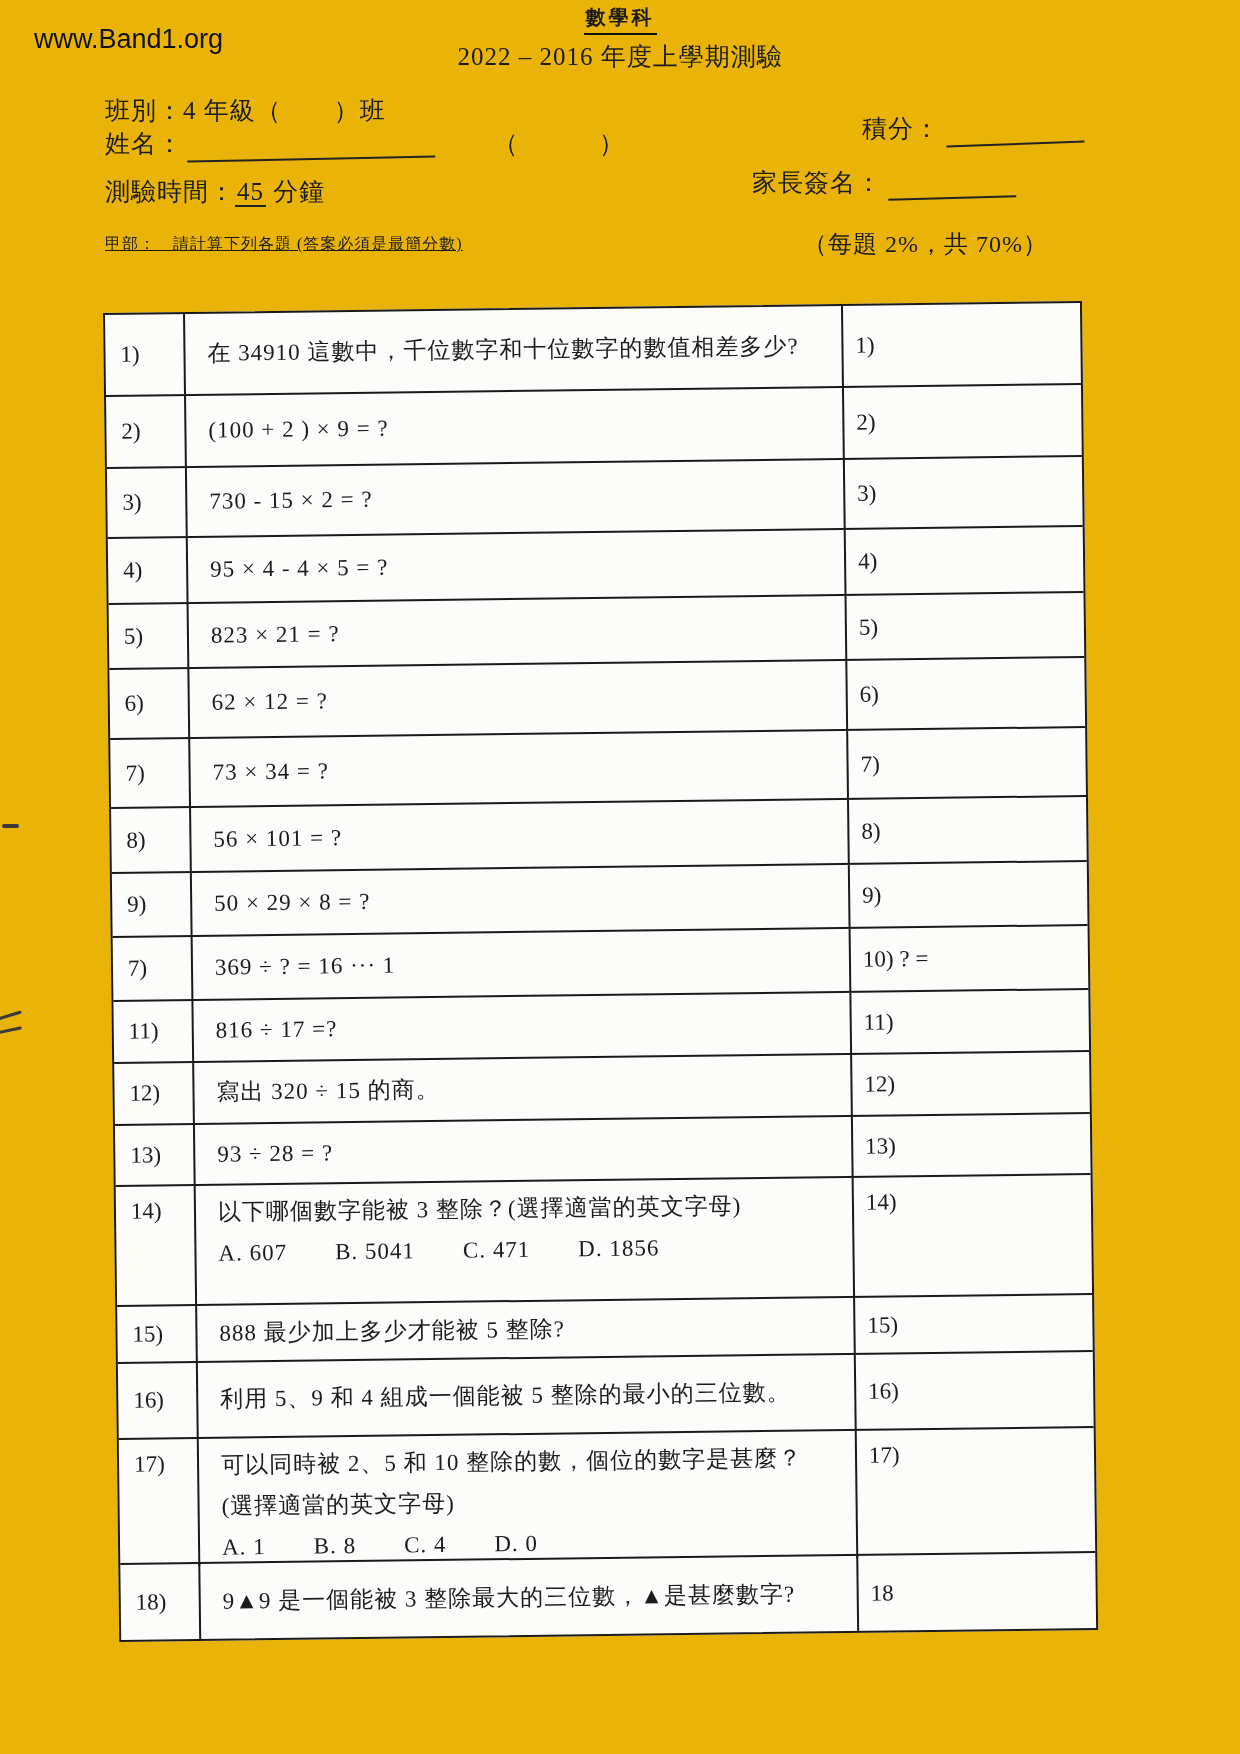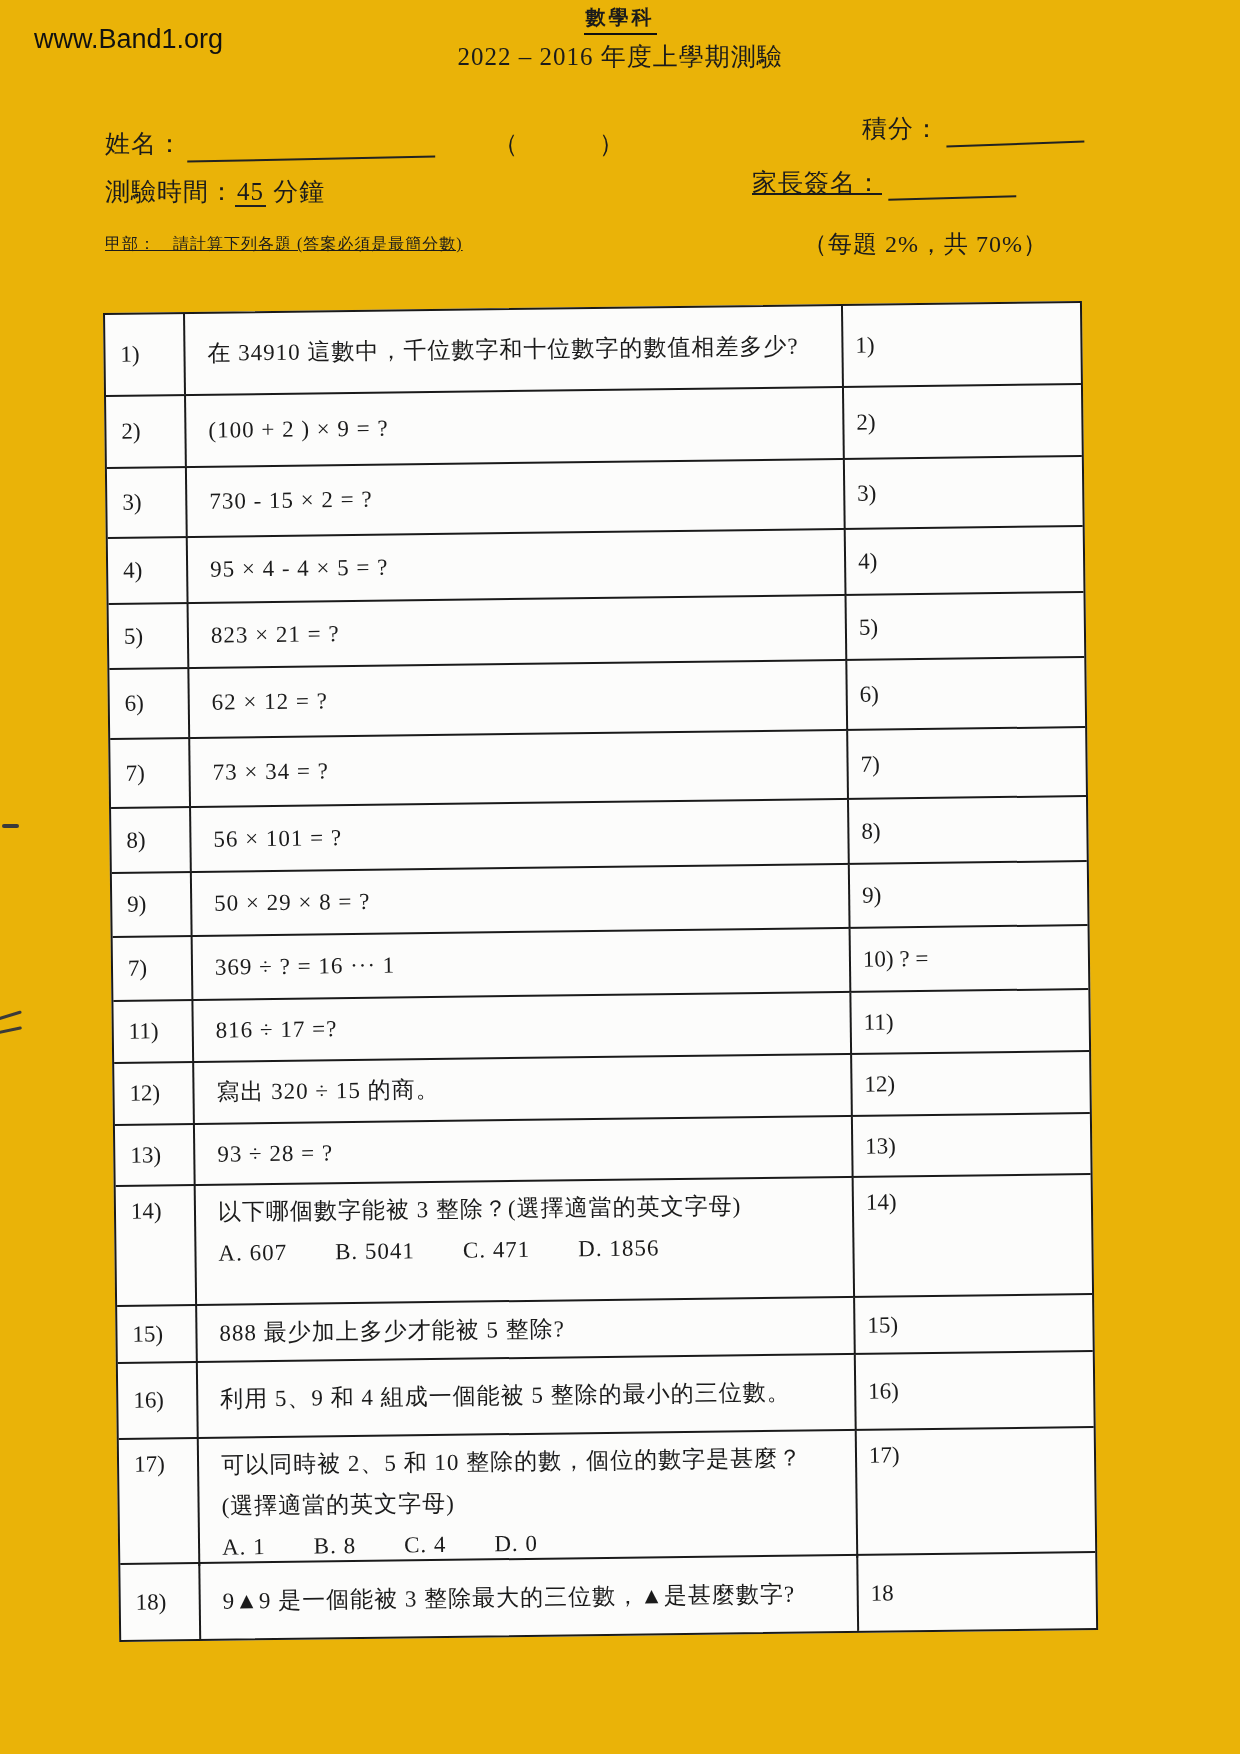--- a/index.html
+++ b/index.html
@@ -17,21 +17,21 @@
     display:inline-block;font-size:20px;font-weight:bold;letter-spacing:3px;
     border-bottom:2.5px solid #111;padding:0 2px 2px 2px;
   }
   .subtitle-wrap{position:absolute;top:40px;left:0;right:0;text-align:center;}
   .subtitle{display:inline-block;font-size:25px;letter-spacing:1px;}
   .info-line{position:absolute;font-size:25px;letter-spacing:1px;white-space:nowrap;}
   .class-line{left:105px;top:94px;}
   .name-line{left:105px;top:127px;}
   .score-line{left:862px;top:112px;}
   .time-line{left:105px;top:175px;}
-  .parent-line{left:752px;top:166px;text-decoration:underline;}
+  .parent-line{left:752px;top:166px;}
   .blank{
     display:inline-block;height:22px;border-bottom:2.5px solid #222;
     vertical-align:bottom;transform:rotate(-1.2deg);
   }
   .blank.name{width:248px;margin-left:4px;}
   .blank.score{width:138px;margin-left:6px;transform:rotate(-2deg);}
   .blank.parent{width:128px;margin-left:6px;transform:rotate(-1.5deg);}
   .paren-gap{margin-left:58px;letter-spacing:28px;}
   .u45{border-bottom:2.5px solid #222;padding:0 2px;}
   .section-left{position:absolute;left:105px;top:234px;font-size:16px;letter-spacing:1px;white-space:nowrap;text-decoration:underline;}
@@ -70,20 +70,21 @@
 
   <div class="watermark">www.Band1.org</div>
 
   <div class="title-wrap">
     <span class="title">數學科</span>
   </div>
   <div class="subtitle-wrap">
     <span class="subtitle">2022 – 2016 年度上學期測驗</span>
   </div>
 
+  <div class="info-line class-line">班別：4 年級（　　）班</div>
 
   <div class="info-line name-line">
     <span>姓名：</span><span class="blank name"></span><span class="paren-gap">（　）</span>
   </div>
 
   <div class="info-line score-line">
     <span>積分：</span><span class="blank score"></span>
   </div>
 
   <div class="info-line time-line">

